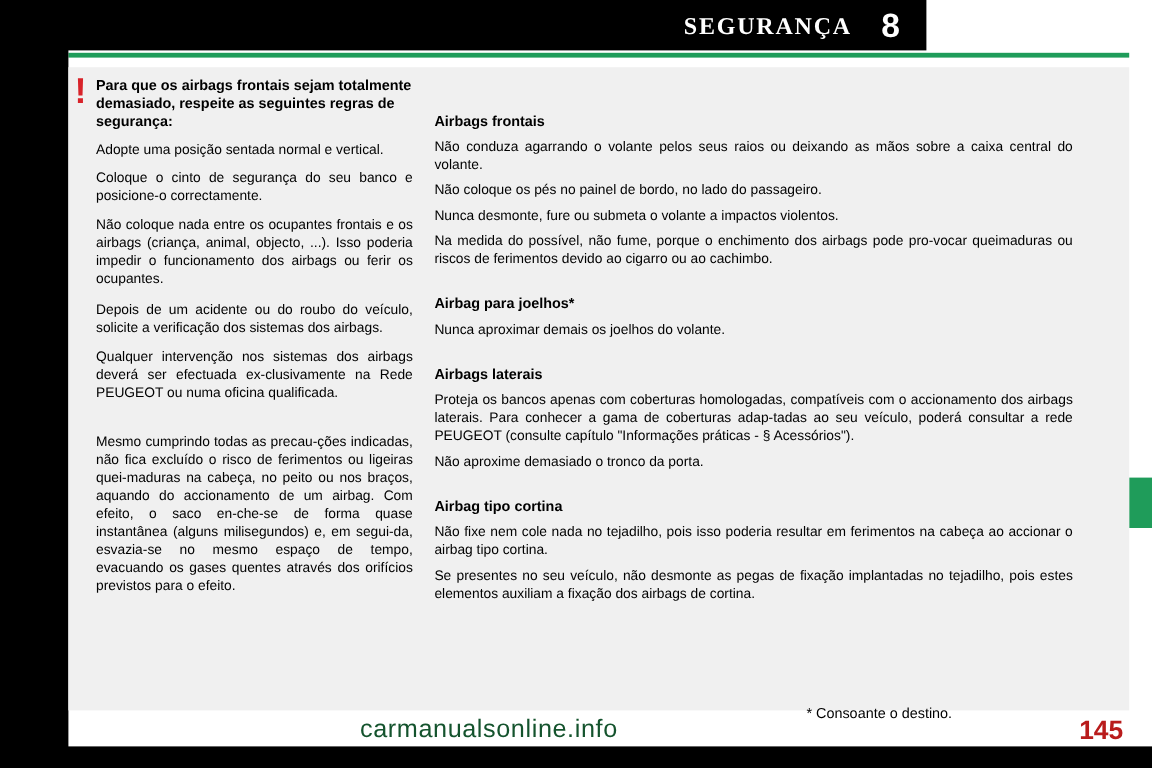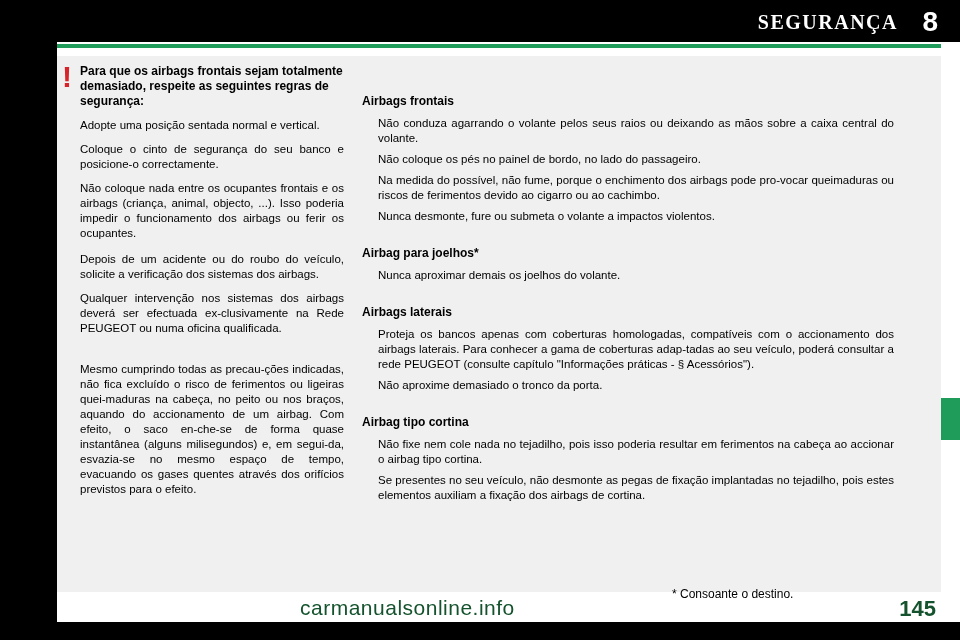--- a/index.html
+++ b/index.html
@@ -12,21 +12,21 @@
   .page {
     position: relative;
     width: 960px; height: 640px;
     background: #ffffff;
     overflow: hidden;
   }
   
   .topbar {
     position: absolute;
     left: 0; top: 0;
-    width: 960px; height: 42px;
+    width: 772px; height: 42px;
     background: #000000;
   }
   .topbar-title {
     position: absolute;
     right: 62px; top: 11px;
     color: #ffffff;
     font-size: 20px;
     font-weight: bold;
     letter-spacing: 1.5px;
     font-family: "Liberation Serif", serif;
@@ -113,37 +113,37 @@
     font-size: 11.5px;
     color: #000000;
     line-height: 15px;
   }
   .col-right h3 {
     margin: 0 0 7px 0;
     font-size: 12px;
     font-weight: bold;
   }
   .col-right p {
-    margin: 0 0 6px 16px;
+    margin: 0 0 6px 0;
     text-align: justify;
   }
   .col-right .sec { margin-bottom: 22px; }
 
   .footnote {
     position: absolute;
     left: 672px; top: 587px;
     font-size: 12px;
     color: #000000;
   }
   .pagenum {
     position: absolute;
     right: 24px; bottom: 18px;
     font-size: 22px;
     font-weight: bold;
-    color: #14532d;
+    color: #b91c1c;
     font-family: "Liberation Sans", sans-serif;
   }
   .watermark {
     position: absolute;
     left: 300px; bottom: 20px;
     font-size: 21px;
     color: #14532d;
     letter-spacing: 0.5px;
     font-family: "Liberation Sans", sans-serif;
   }
@@ -176,22 +176,22 @@
     <p>Qualquer intervenção nos sistemas dos airbags deverá ser efectuada ex-clusivamente na Rede PEUGEOT ou numa oficina qualificada.</p>
     <p class="block3">Mesmo cumprindo todas as precau-ções indicadas, não fica excluído o risco de ferimentos ou ligeiras quei-maduras na cabeça, no peito ou nos braços, aquando do accionamento de um airbag. Com efeito, o saco en-che-se de forma quase instantânea (alguns milisegundos) e, em segui-da, esvazia-se no mesmo espaço de tempo, evacuando os gases quentes através dos orifícios previstos para o efeito.</p>
   </div>
 
   <div class="col-right">
 
     <div class="sec">
       <h3>Airbags frontais</h3>
       <p>Não conduza agarrando o volante pelos seus raios ou deixando as mãos sobre a caixa central do volante.</p>
       <p>Não coloque os pés no painel de bordo, no lado do passageiro.</p>
+      <p>Nunca desmonte, fure ou submeta o volante a impactos violentos.</p>
       <p>Na medida do possível, não fume, porque o enchimento dos airbags pode pro-vocar queimaduras ou riscos de ferimentos devido ao cigarro ou ao cachimbo.</p>
-      <p>Nunca desmonte, fure ou submeta o volante a impactos violentos.</p>
     </div>
 
     <div class="sec">
       <h3>Airbag para joelhos*</h3>
       <p>Nunca aproximar demais os joelhos do volante.</p>
     </div>
 
     <div class="sec">
       <h3>Airbags laterais</h3>
       <p>Proteja os bancos apenas com coberturas homologadas, compatíveis com o accionamento dos airbags laterais. Para conhecer a gama de coberturas adap-tadas ao seu veículo, poderá consultar a rede PEUGEOT (consulte capítulo "Informações práticas - § Acessórios").</p>

